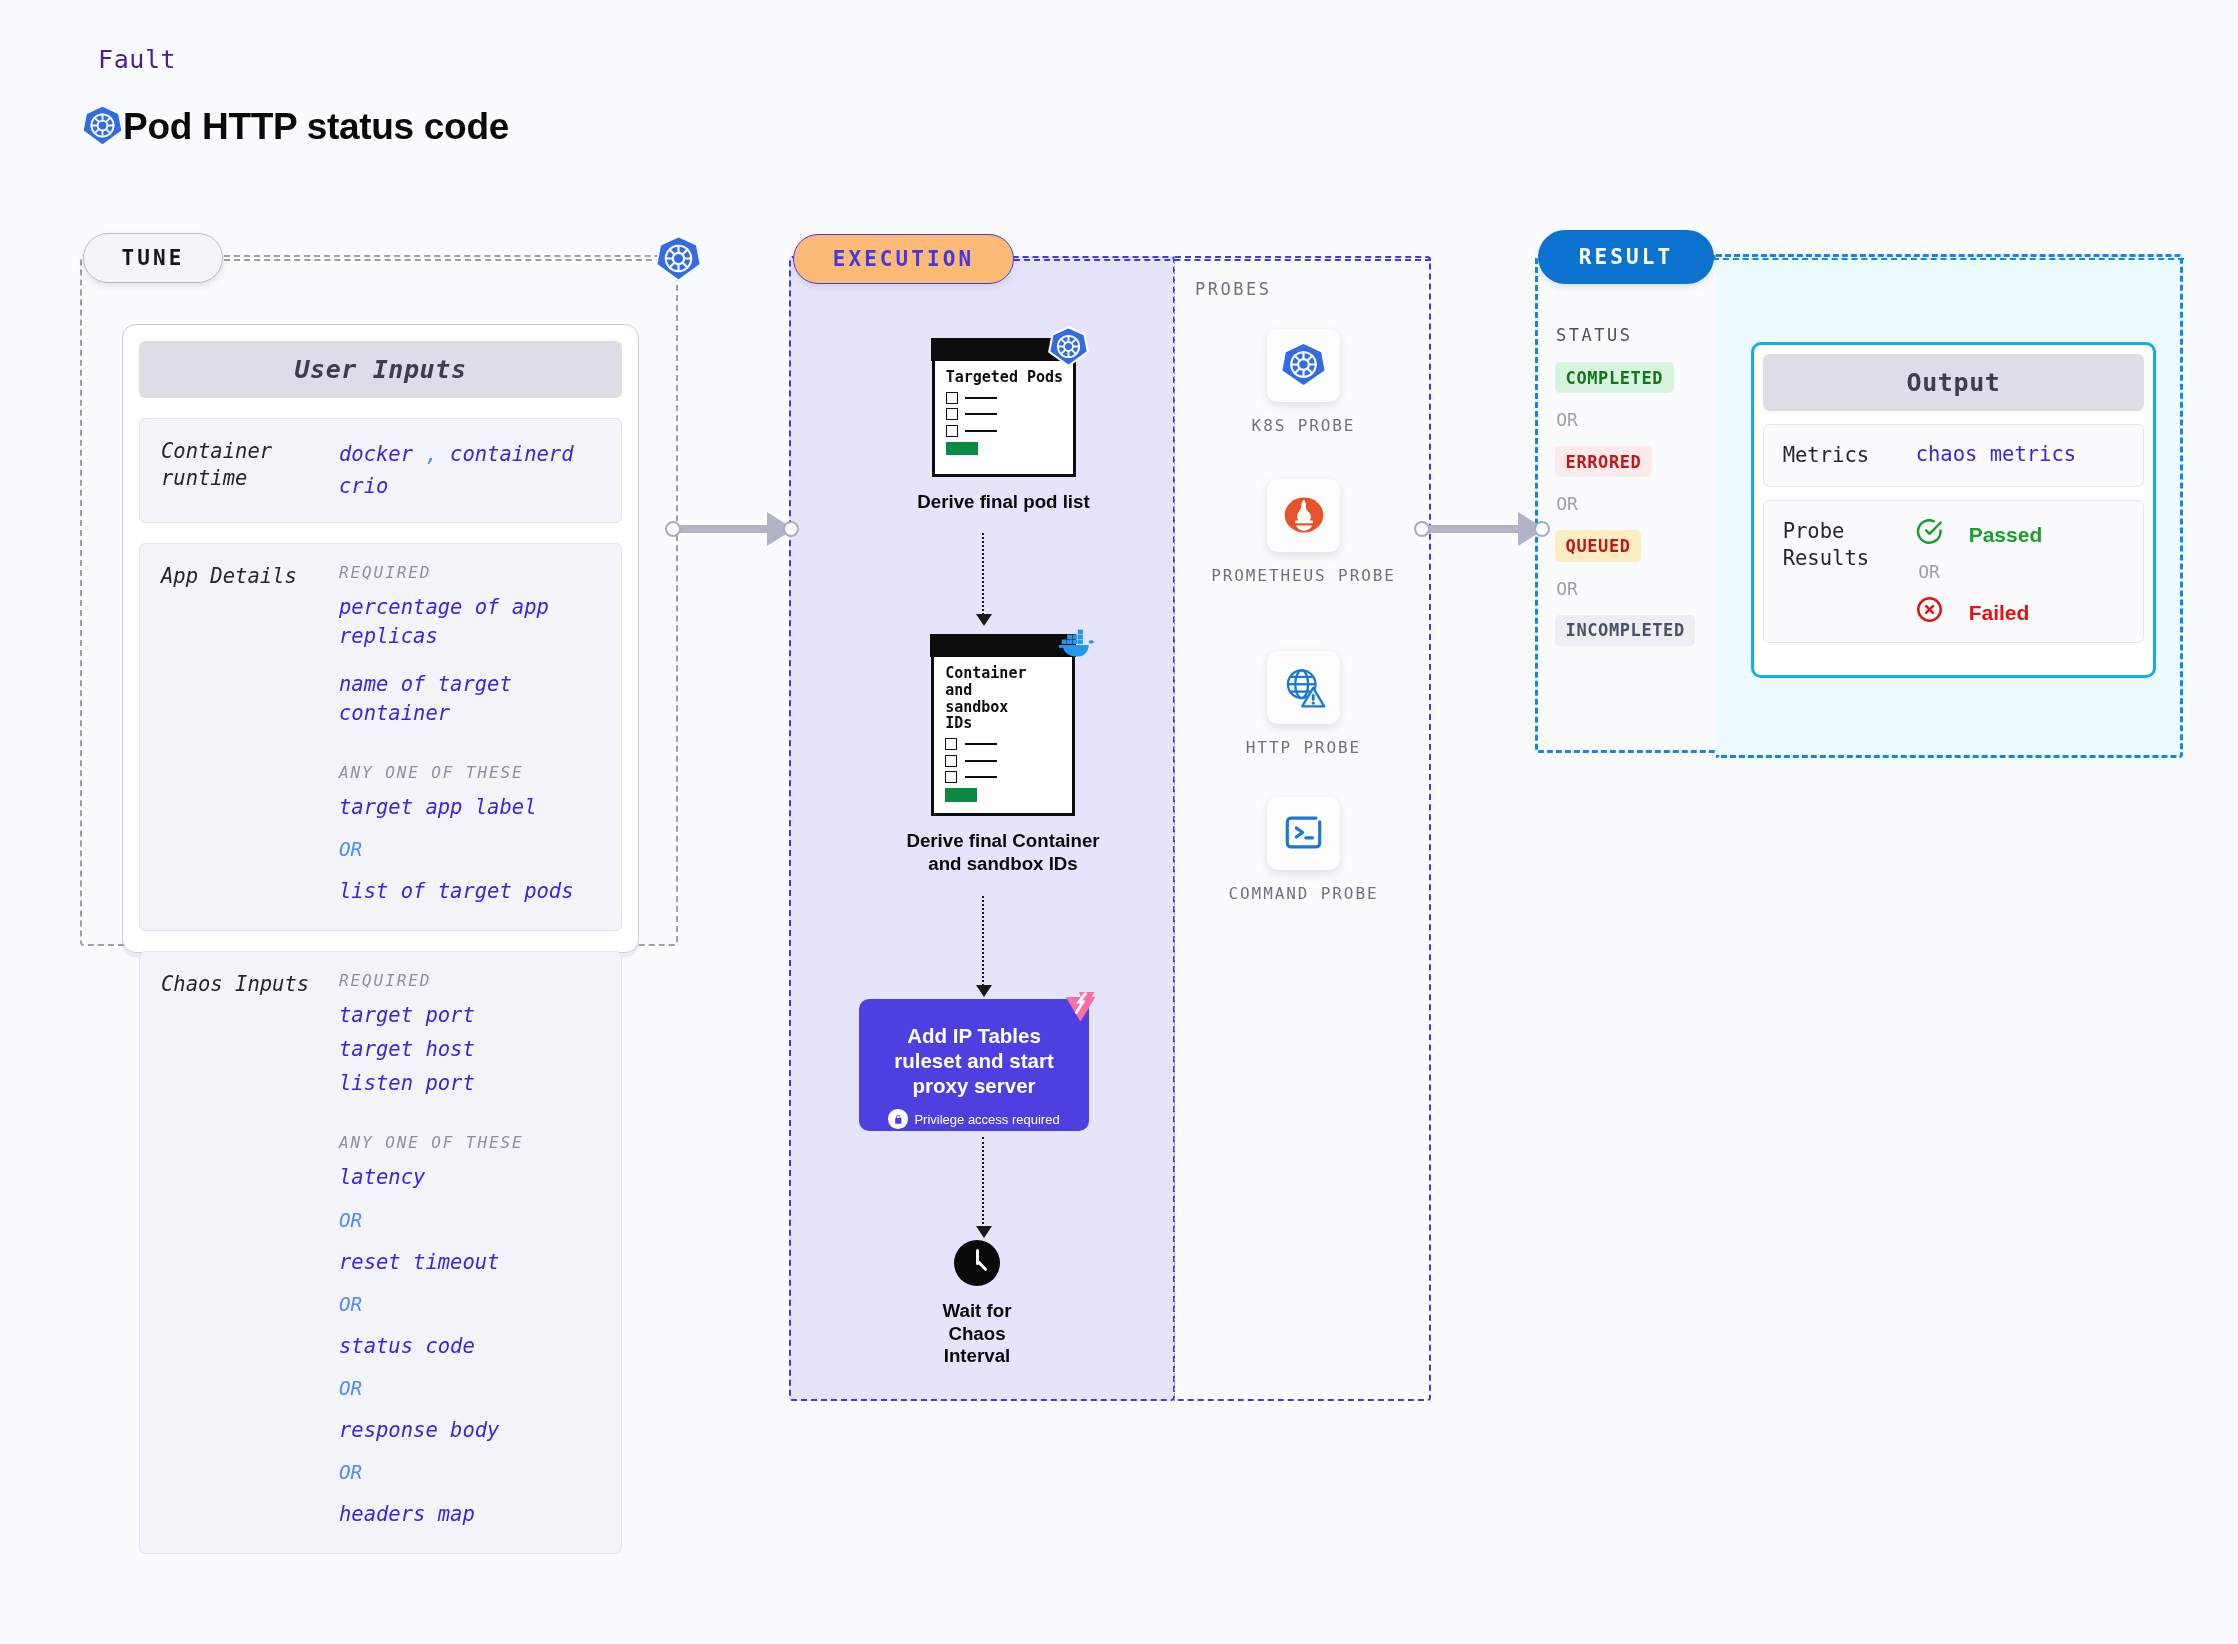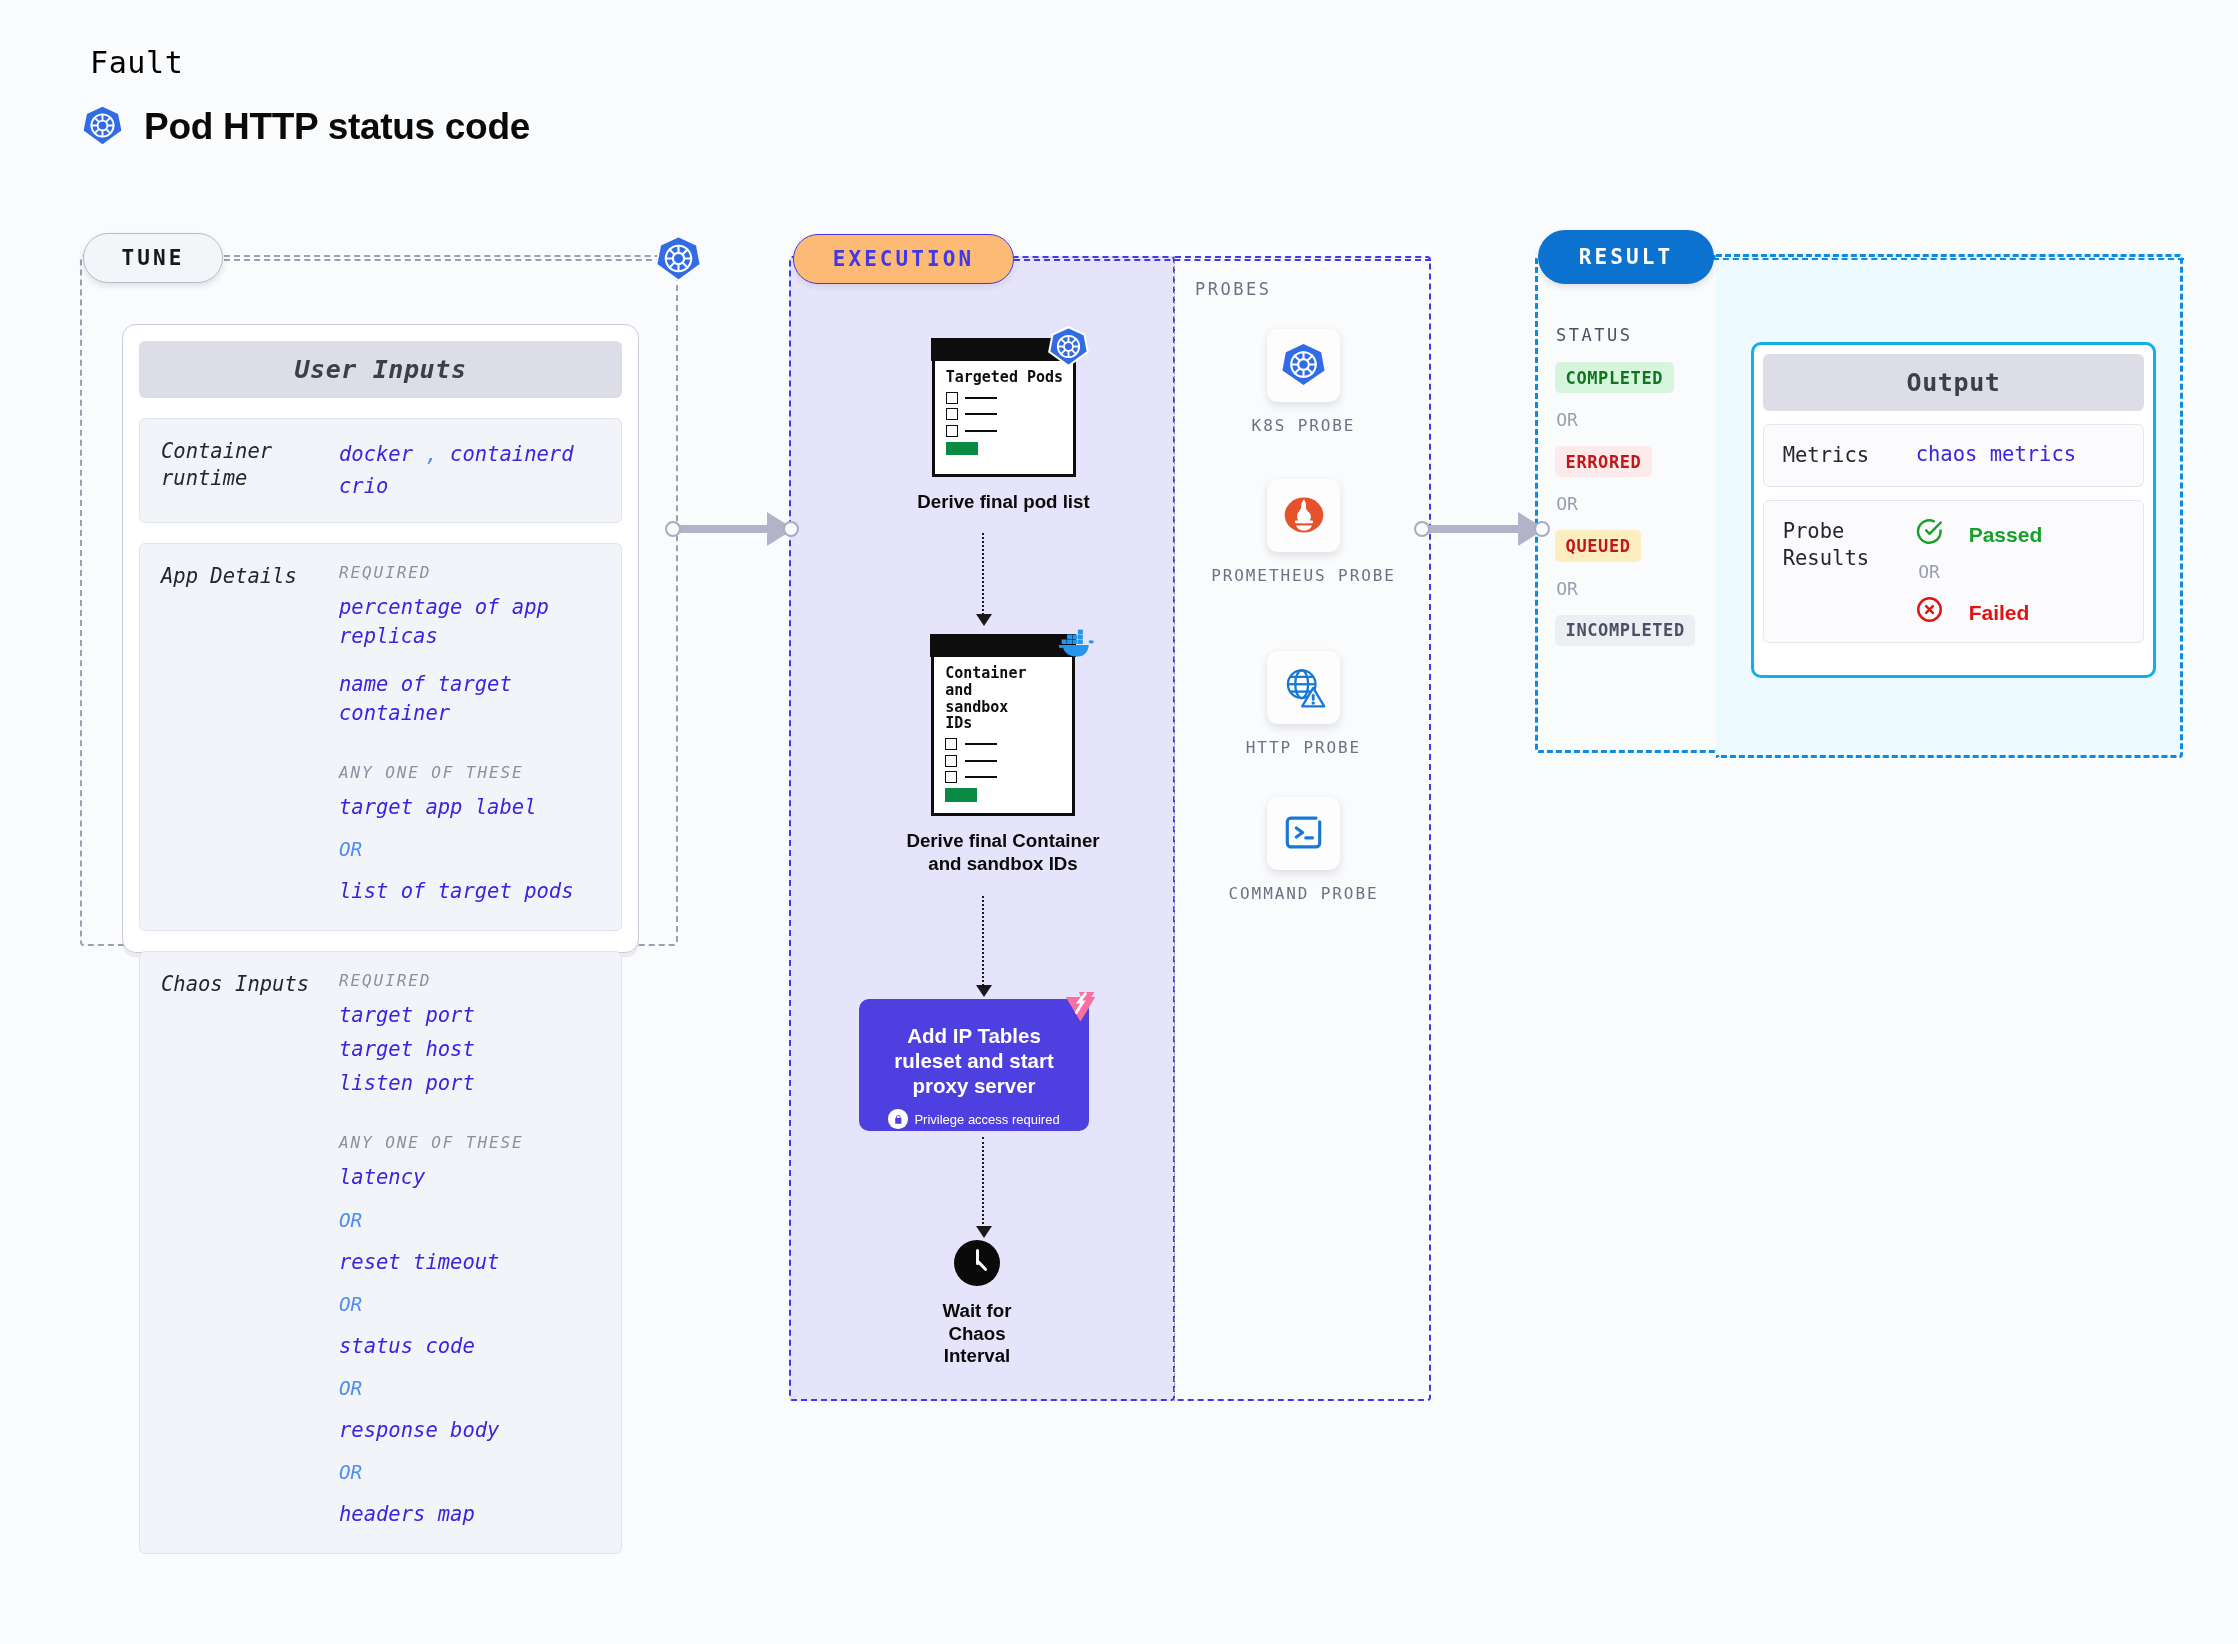--- a/index.html
+++ b/index.html
@@ -6,25 +6,25 @@
   html, body {
     width: 2239px; height: 1644px;
     background: #fafbfc;
     font-family: "Liberation Sans", sans-serif;
     overflow: hidden;
   }
   #canvas { position: relative; width: 2239px; height: 1644px; }
 
   
   .fault-label {
-    position: absolute; left: 90px; top: 45px;
+    position: absolute; left: 98px; top: 45px;
     font-family: "DejaVu Sans Mono", monospace;
-    font-size: 30px; color: #000000; letter-spacing: 0.6px;
-  }
-  .title-row { position: absolute; left: 82px; top: 105px; display: flex; align-items: center; gap: 21px; }
+    font-size: 25px; color: #4c1d95; letter-spacing: 0.6px;
+  }
+  .title-row { position: absolute; left: 82px; top: 105px; display: flex; align-items: center; }
   .title-text { font-size: 37px; font-weight: bold; color: #0a0a0a; letter-spacing: -0.3px; }
 
   
   .badge {
     position: absolute; display: flex; align-items: center; justify-content: center;
     border-radius: 622px; font-family: "DejaVu Sans Mono", monospace;
     font-weight: bold; letter-spacing: 3.1px; z-index: 30;
   }
   .badge-tune {
     left: 83px; top: 233px; width: 140px; height: 50px;

